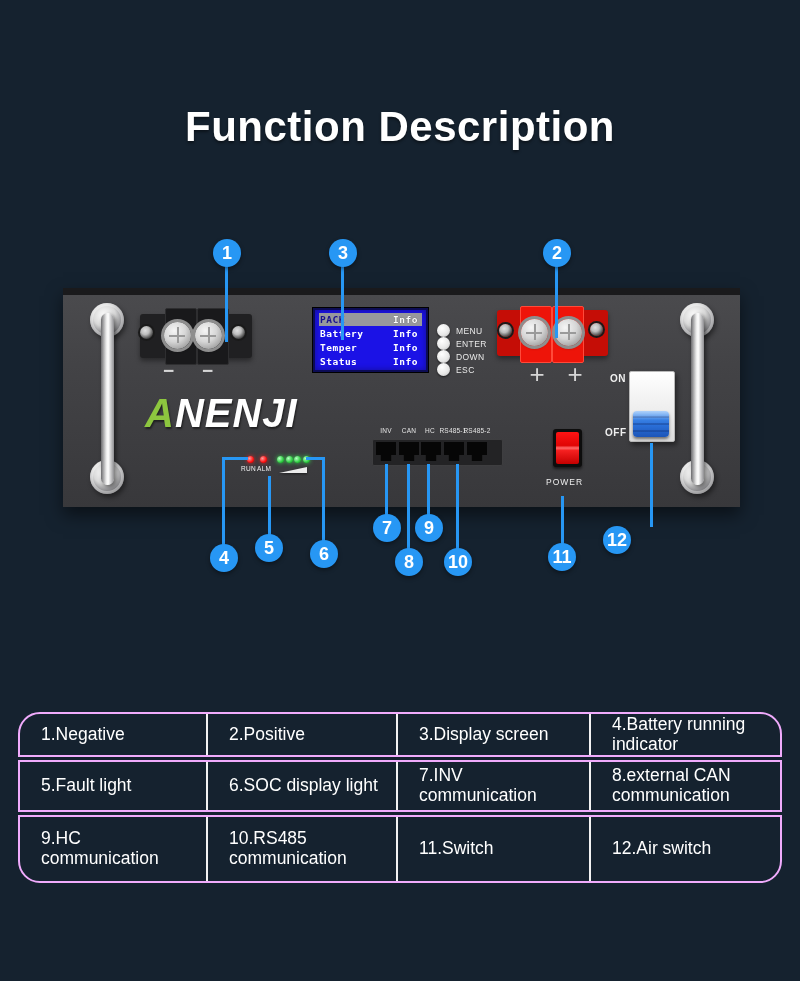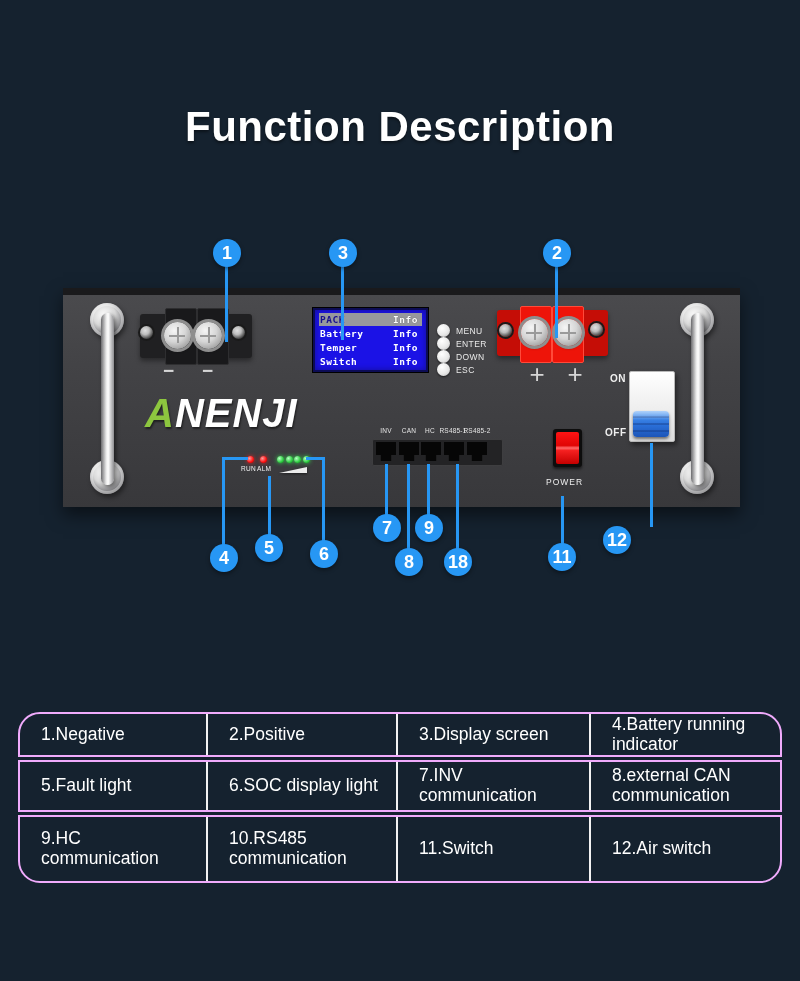--- a/index.html
+++ b/index.html
@@ -185,21 +185,21 @@
       </div>
       <div class="scr-row">
         <span class="scr-name">Battery</span>
         <span class="scr-val">Info</span>
       </div>
       <div class="scr-row">
         <span class="scr-name">Temper</span>
         <span class="scr-val">Info</span>
       </div>
       <div class="scr-row">
-        <span class="scr-name">Switch</span>
+        <span class="scr-name">Status</span>
         <span class="scr-val">Info</span>
       </div>
     </div>
 
     <div class="mbtn" style="left:374px; top:36px;"></div>
     <div class="mlbl" style="left:393px; top:38px;">MENU</div>
     <div class="mbtn" style="left:374px; top:49px;"></div>
     <div class="mlbl" style="left:393px; top:51px;">ENTER</div>
     <div class="mbtn" style="left:374px; top:62px;"></div>
     <div class="mlbl" style="left:393px; top:64px;">DOWN</div>
@@ -256,21 +256,21 @@
 
   <div class="callout" style="left:213px; top:239px;">1</div>
   <div class="callout" style="left:543px; top:239px;">2</div>
   <div class="callout" style="left:329px; top:239px;">3</div>
   <div class="callout" style="left:210px; top:544px;">4</div>
   <div class="callout" style="left:255px; top:534px;">5</div>
   <div class="callout" style="left:310px; top:540px;">6</div>
   <div class="callout" style="left:373px; top:514px;">7</div>
   <div class="callout" style="left:395px; top:548px;">8</div>
   <div class="callout" style="left:415px; top:514px;">9</div>
-  <div class="callout" style="left:444px; top:548px;">18</div>
+  <div class="callout" style="left:444px; top:548px;">10</div>
   <div class="callout" style="left:548px; top:543px;">11</div>
   <div class="callout" style="left:603px; top:526px;">12</div>
 
   <div class="ftable">
     <div class="frow r1">
       <div class="fcell c1">1.Negative</div>
       <div class="fcell c2">2.Positive</div>
       <div class="fcell c3">3.Display screen</div>
       <div class="fcell c4">4.Battery running indicator</div>
     </div>

